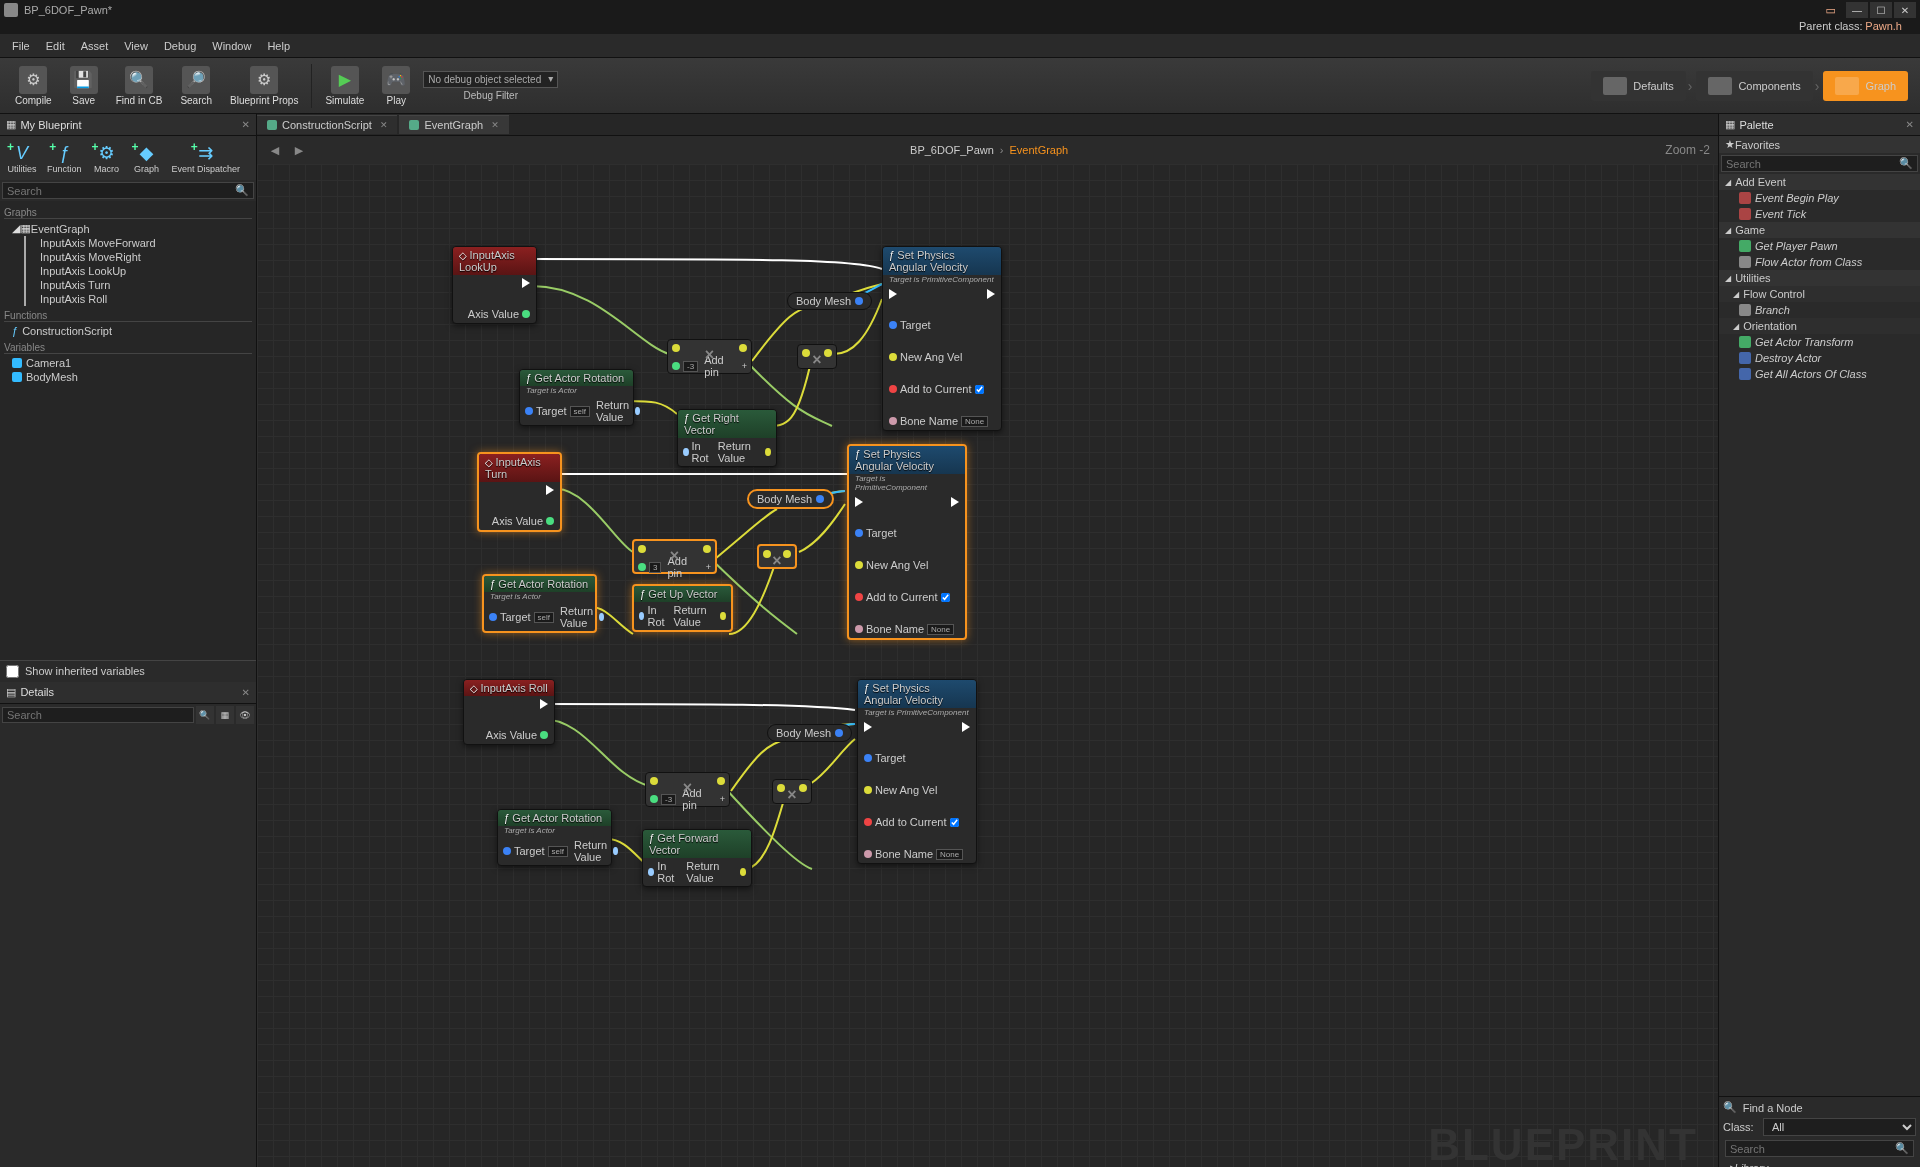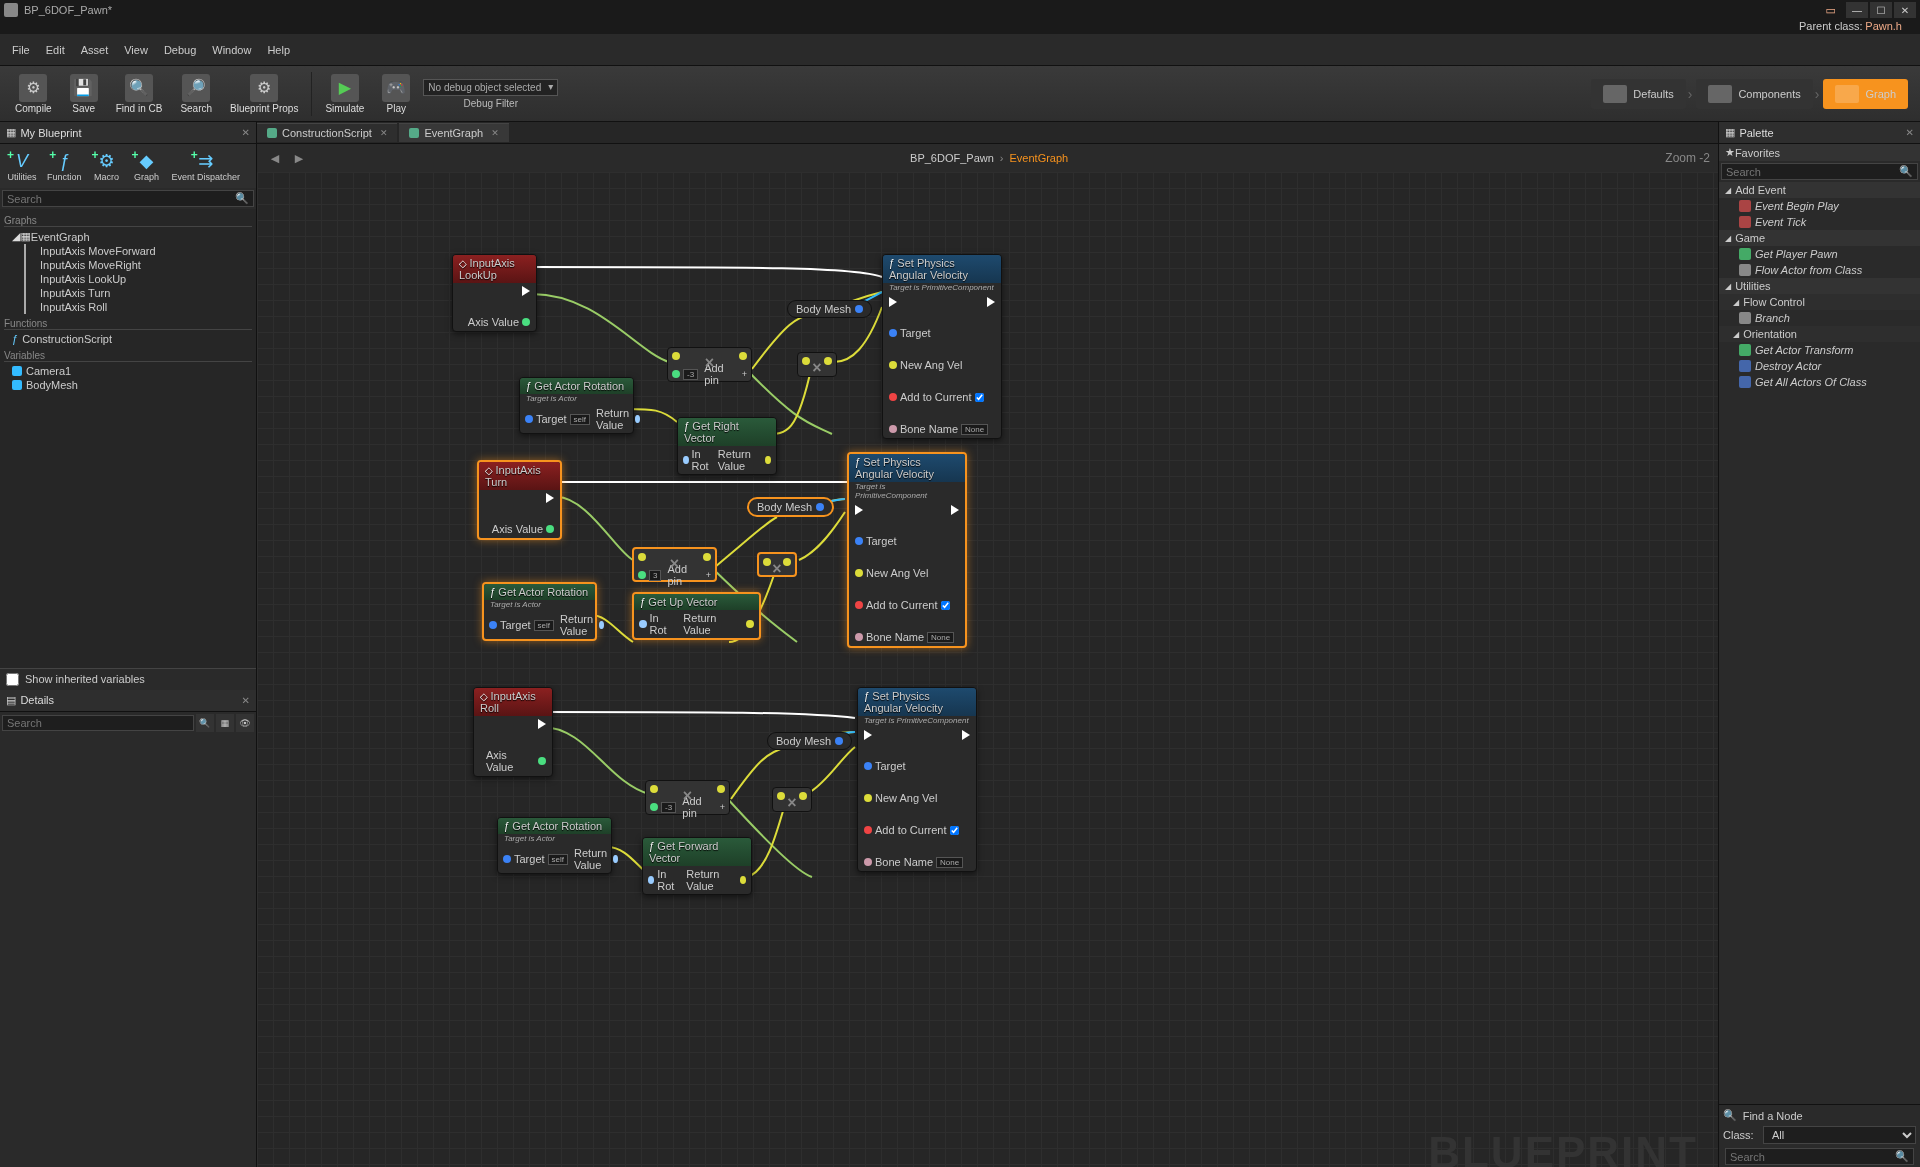--- a/index.html
+++ b/index.html
@@ -3,21 +3,21 @@
 <meta charset="utf-8">
 <style>
 * { margin:0; padding:0; box-sizing:border-box; font-family:"Segoe UI",Tahoma,sans-serif; font-size:11px; color:#ccc; user-select:none; }
 body { background:#1a1a1a; width:1920px; height:1167px; overflow:hidden; position:relative; }
 .titlebar { height:20px; background:#1a1a1a; display:flex; align-items:center; padding:0 4px; }
 .titlebar .ue-logo { width:14px; height:14px; background:#888; border-radius:2px; margin-right:6px; }
 .titlebar-text { color:#aaa; font-size:11px; }
 .titlebar-spacer { flex:1; }
 .win-btn { width:22px; height:16px; background:#333; margin-left:2px; display:flex; align-items:center; justify-content:center; color:#ccc; font-size:10px; }
 .parent-class { font-size:10px; color:#888; margin-right:10px; }
-.menubar { height:32px; background:#2a2a2a; display:flex; align-items:center; padding:0 4px; border-bottom:1px solid #111; }
+.menubar { height:24px; background:#2a2a2a; display:flex; align-items:center; padding:0 4px; border-bottom:1px solid #111; }
 .menu-item { padding:2px 8px; color:#ccc; font-size:11px; }
 .toolbar { height:56px; background:linear-gradient(#3a3a3a,#2e2e2e); display:flex; align-items:center; padding:2px 6px; border-bottom:1px solid #111; }
 .tool-btn { display:flex; flex-direction:column; align-items:center; padding:2px 8px; margin:0 1px; }
 .tool-icon { width:28px; height:28px; background:#555; border-radius:3px; margin-bottom:1px; display:flex; align-items:center; justify-content:center; font-size:16px; }
 .tool-label { font-size:10px; color:#ddd; }
 .tool-sep { width:1px; height:44px; background:#222; margin:0 4px; }
 .debug-filter { display:flex; flex-direction:column; align-items:center; margin-left:4px; }
 .debug-select { background:#222; border:1px solid #555; padding:2px 16px 2px 4px; color:#aaa; font-size:10px; position:relative; }
 .debug-select::after { content:"▾"; position:absolute; right:4px; top:1px; color:#aaa; }
 .debug-label { font-size:10px; color:#bbb; margin-top:2px; }
@@ -545,35 +545,35 @@
               <span class="pin-dot blue"></span>
               <span>Target</span> 
               <span class="pin-box">self</span>
             </span>
             <span class="pin">
               <span>Return Value</span>
               <span class="pin-dot" style="background:#9cf"></span>
             </span>
           </div>
       </div>
-      <div class="node sel" style="left:375px;top:420px;width:129px;">
+      <div class="node sel" style="left:375px;top:420px;width:101px;">
         <div class="node-head green">ƒ <span>Get Up Vector</span></div>
         <div class="node-row" style="padding:2px 5px;">
             <span class="pin">
               <span class="pin-dot" style="background:#9cf"></span>
               <span>In Rot</span>
             </span>
             <span class="pin">
               <span>Return Value</span>
               <span class="pin-dot yellow"></span>
             </span>
           </div>
       </div>
 
-      <div class="node" style="left:216px;top:515px;width:80px;">
+      <div class="node" style="left:206px;top:515px;width:92px;">
         <div class="node-head red">◇ <span>InputAxis Roll</span></div>
         <div class="node-body">
           <div class="node-row">
               <span></span>
               <span class="pin">
                 <span class="pin-dot exec"></span>
               </span>
             </div>
           <div class="node-row">
               <span></span>

